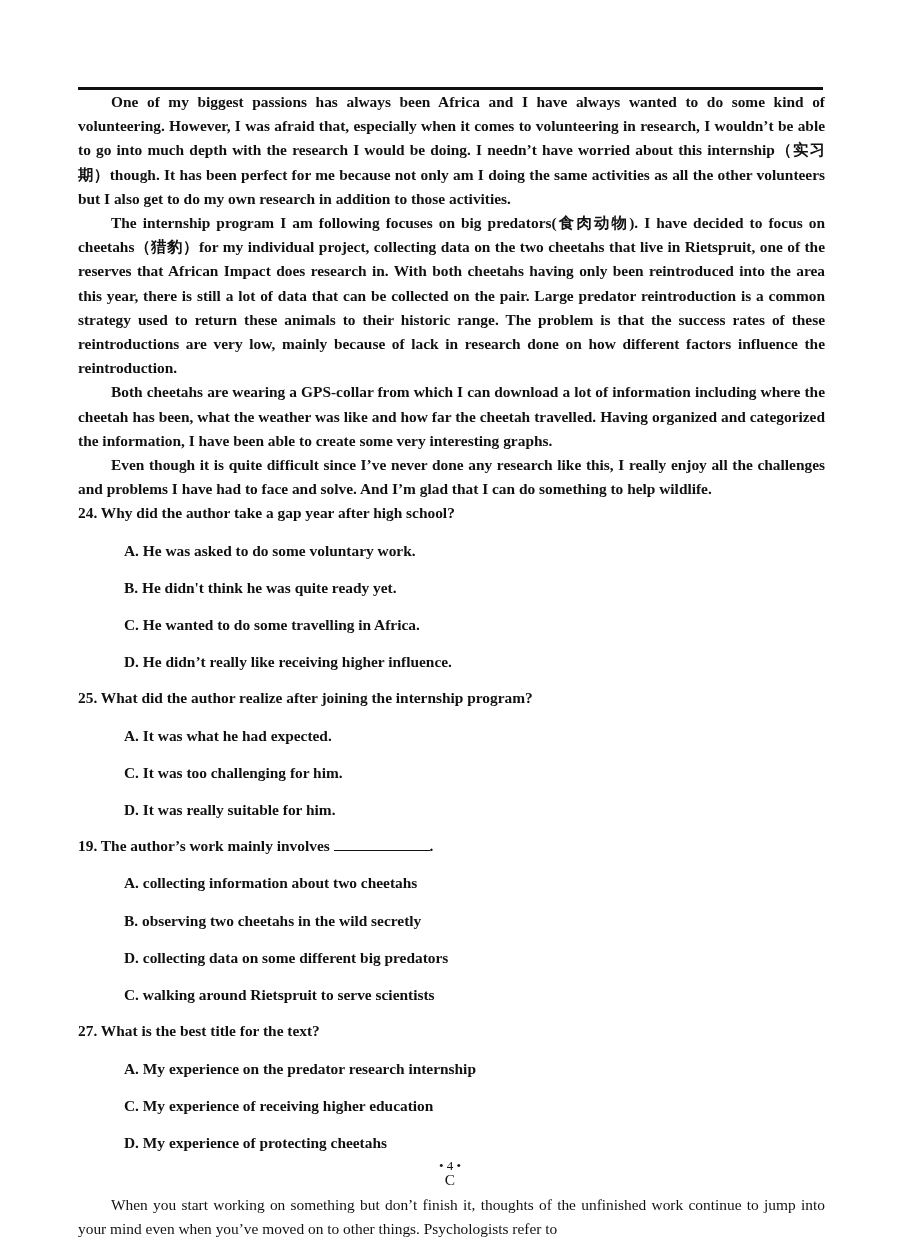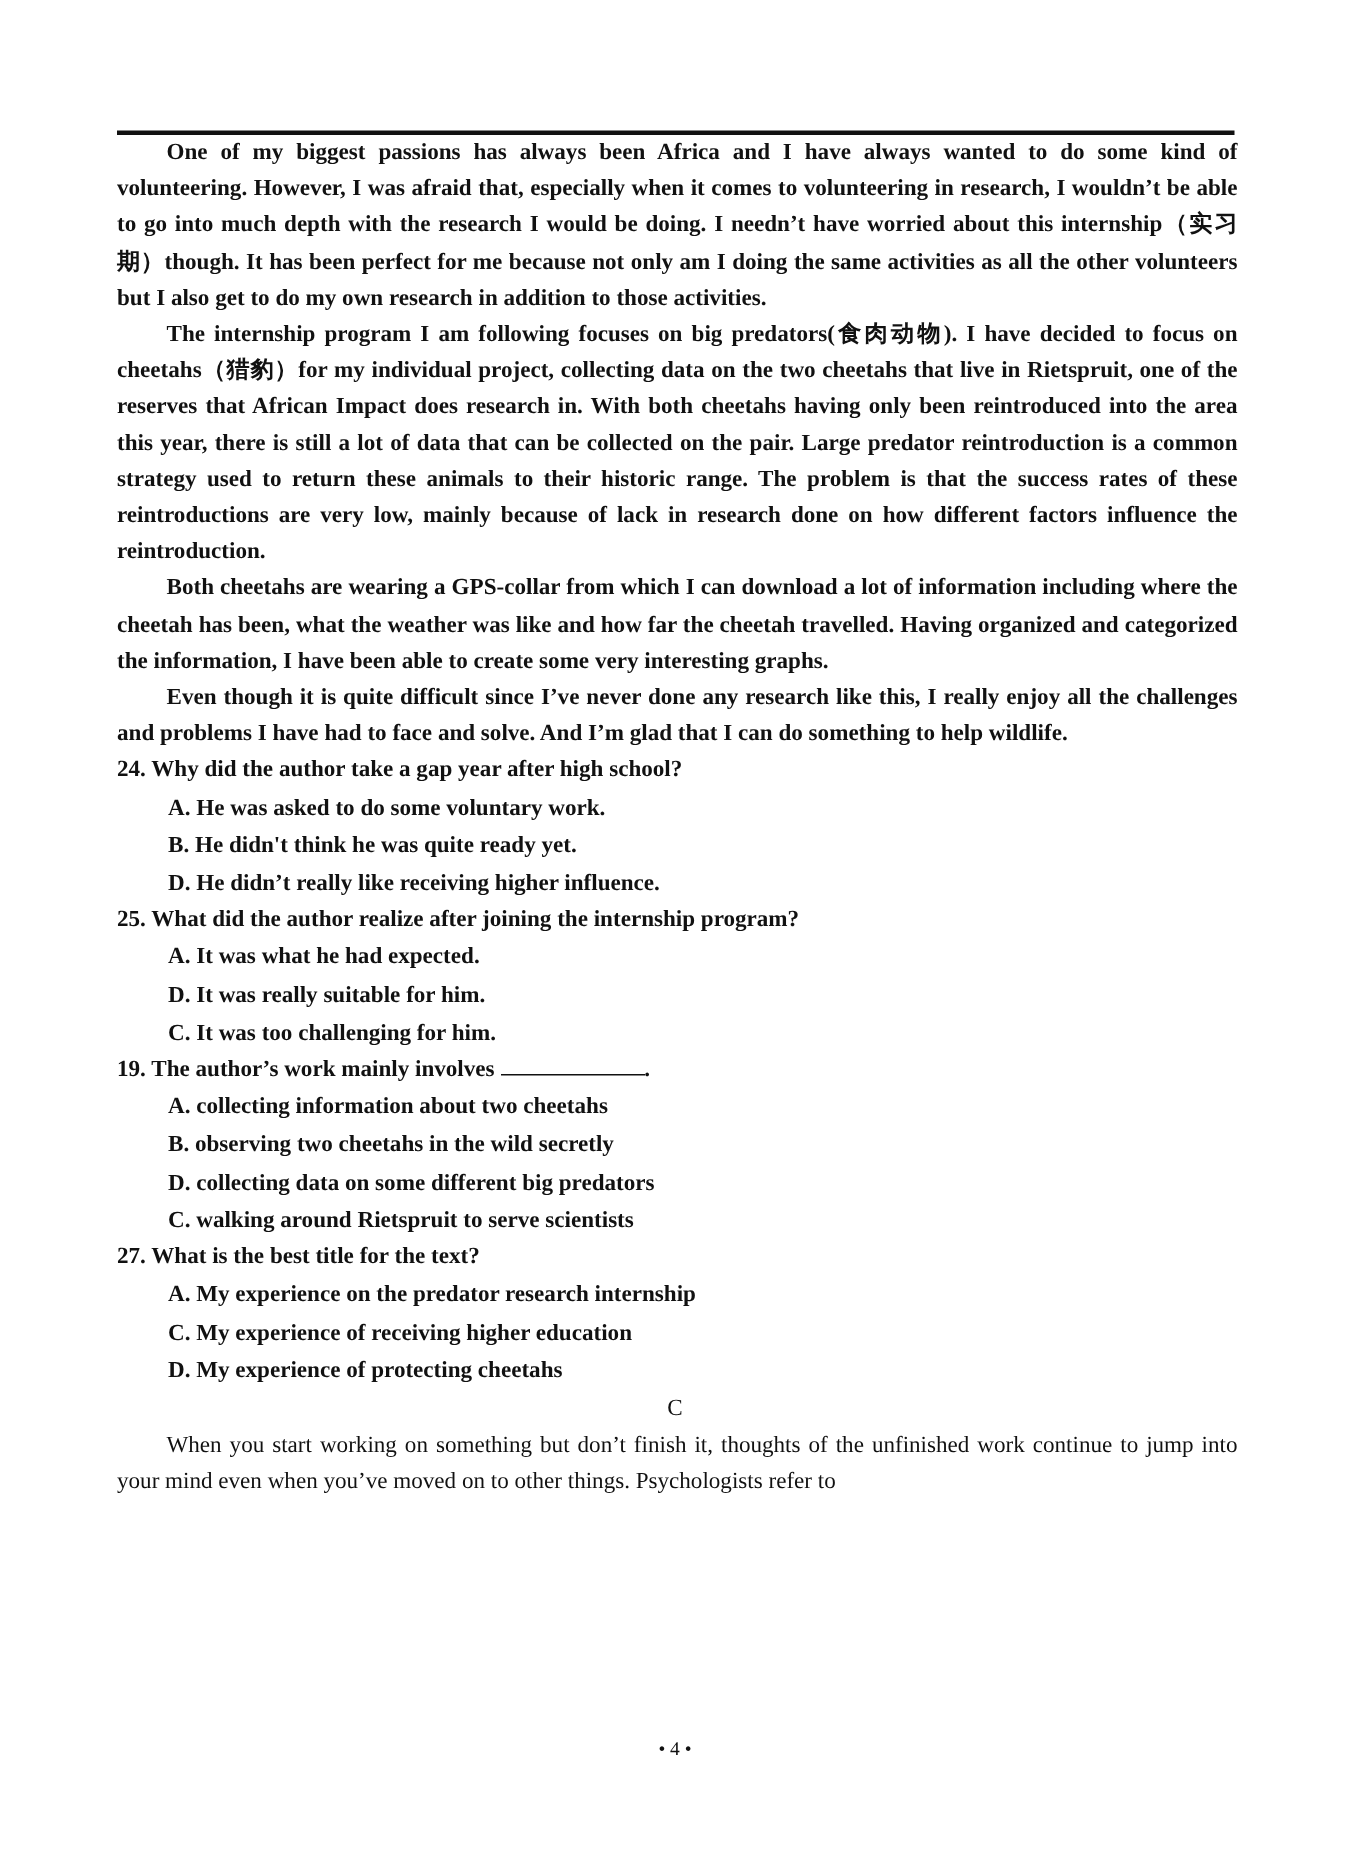--- a/index.html
+++ b/index.html
@@ -14,21 +14,21 @@
       position: absolute; left: 78px; top: 87px; width: 745px; height: 3px; background: #111111;
     }
     .content {
       position: absolute; left: 78px; top: 90px; width: 747px;
       font-size: 15.4px; line-height: 24.2px; font-weight: bold;
     }
     .para {
       margin: 0; text-indent: 33px; text-align: justify; text-align-last: left;
     }
     .question { margin: 0; }
-    .option { margin: 0; padding-left: 34px; line-height: 25.2px; }
+    .option { margin: 12px; padding-left: 34px; line-height: 25.2px; }
     .q-block { margin: 0; }
     .blank {
       display: inline-block; width: 96px; border-bottom: 1px solid #111; height: 14px; vertical-align: baseline;
     }
     .section-letter {
       text-align: center; margin: 0; padding-left: 0; line-height: 26px; font-weight: normal;
       position: relative; left: -78px;
     }
     .page-number {
       position: absolute; left: 0; width: 900px; top: 1158px; text-align: center;
@@ -47,31 +47,32 @@
     <p class="para">Both cheetahs are wearing a GPS-collar from which I can download a lot of information including where the cheetah has been, what the weather was like and how far the cheetah travelled. Having organized and categorized the information, I have been able to create some very interesting graphs.</p>
     <p class="para">Even though it is quite difficult since I’ve never done any research like this, I really enjoy all the challenges and problems I have had to face and solve. And I’m glad that I can do something to help wildlife.</p>
 
     <div class="q-block">
       <p class="question">
         <span>24.</span>
         <span>Why did the author take a gap year after high school?</span>
       </p>
       <p class="option">A. He was asked to do some voluntary work.</p>
       <p class="option">B. He didn't think he was quite ready yet.</p>
+      <p class="option">C. He wanted to do some travelling in Africa.</p>
       <p class="option">D. He didn’t really like receiving higher influence.</p>
     </div>
 
     <div class="q-block">
       <p class="question">
         <span>25.</span>
         <span>What did the author realize after joining the internship program?</span>
       </p>
       <p class="option">A. It was what he had expected.</p>
+      <p class="option">C. It was too challenging for him.</p>
       <p class="option">D. It was really suitable for him.</p>
-      <p class="option">C. It was too challenging for him.</p>
     </div>
 
     <div class="q-block">
       <p class="question">
         <span>19.</span>
         <span>The author’s work mainly involves</span>
         <span class="blank"></span><span>.</span>
       </p>
       <p class="option">A. collecting information about two cheetahs</p>
       <p class="option">B. observing two cheetahs in the wild secretly</p>

